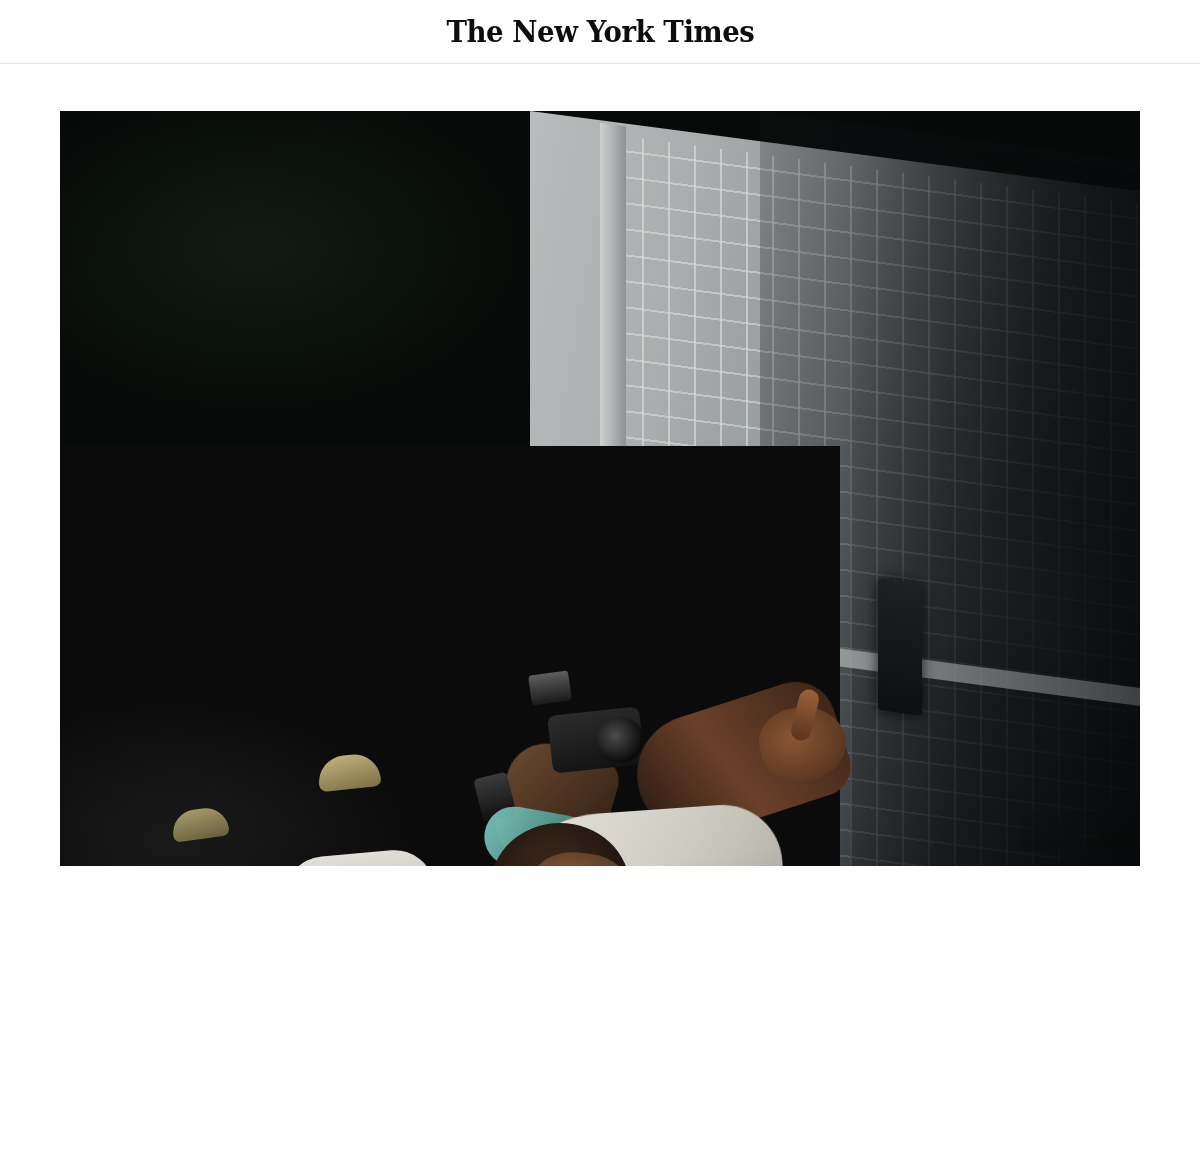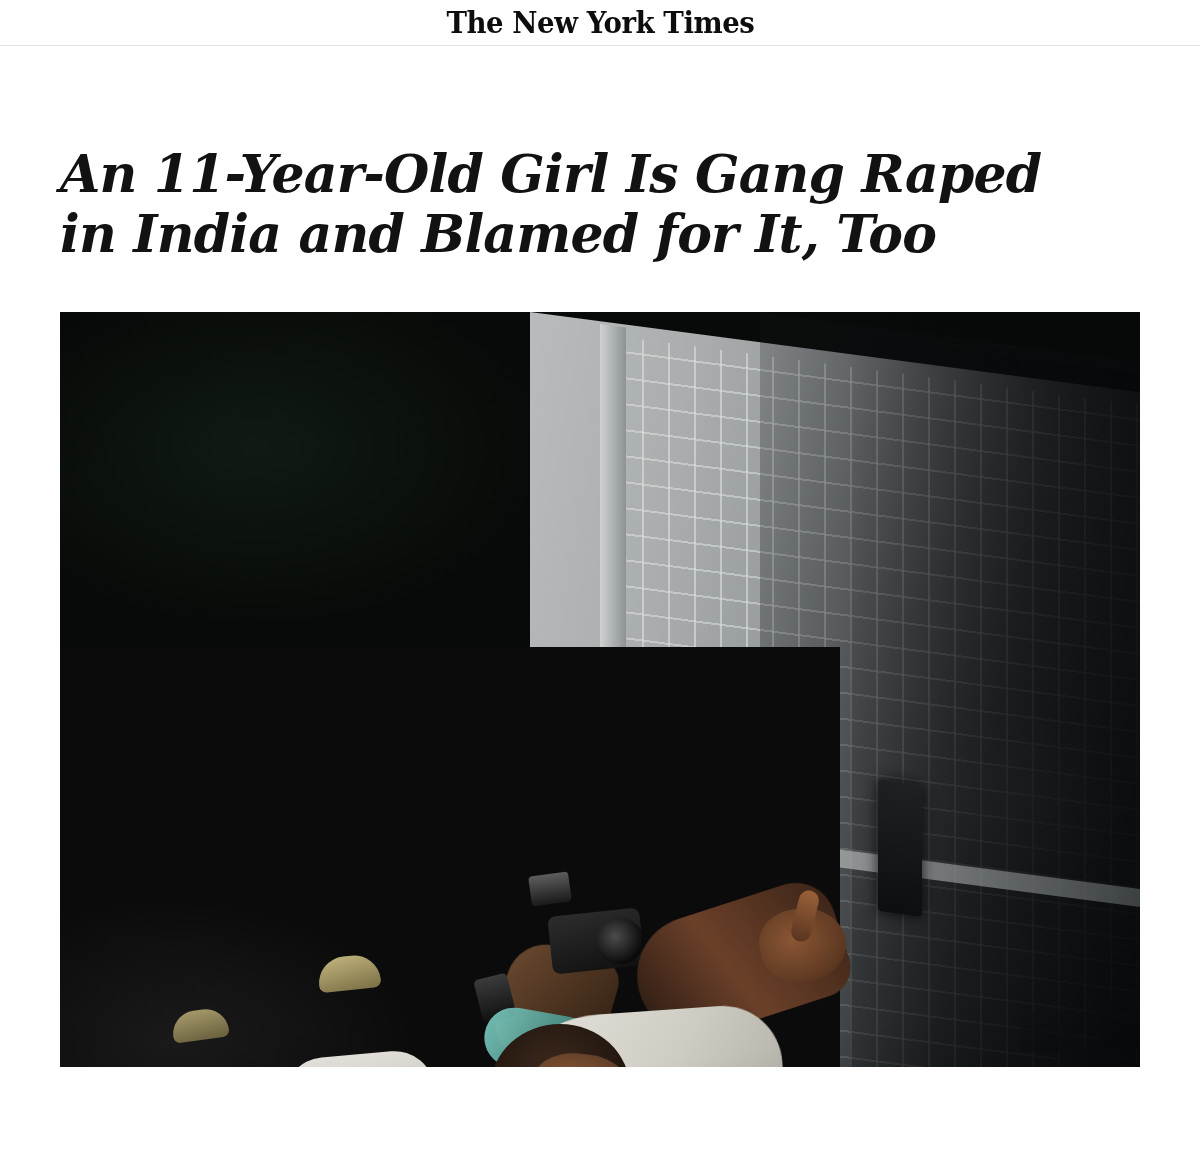--- a/index.html
+++ b/index.html
@@ -9,21 +9,21 @@
     background: #ffffff;
   }
   body {
     width: 1200px;
     height: 1168px;
     overflow: hidden;
     font-family: "Liberation Serif", serif;
     color: #121212;
   }
   .masthead {
-    height: 46px;
+    height: 64px;
     border-bottom: 1px solid #e2e2e2;
     display: flex;
     align-items: center;
     justify-content: center;
   }
   .masthead-logo {
     font-family: "DejaVu Serif", serif;
     font-size: 30px;
     font-weight: 700;
     letter-spacing: -0.5px;
@@ -250,21 +250,20 @@
 </style>
 </head>
 <body>
 
 <div class="masthead">
   <div class="masthead-logo">The New York Times</div>
 </div>
 
 <div class="article">
 
-  <h1 class="headline">An 11-Year-Old Girl Is Gang Raped in India and Blamed for It, Too</h1>
 
   <figure class="figure">
 
     <div class="photo" aria-label="night photo">
       <div class="layer bg-trees"></div>
       <div class="layer distant-lights"></div>
       <div class="layer van"></div>
       <div class="layer mesh"></div>
       <div class="layer inner-glow"></div>
       <div class="layer seat s3"></div>

